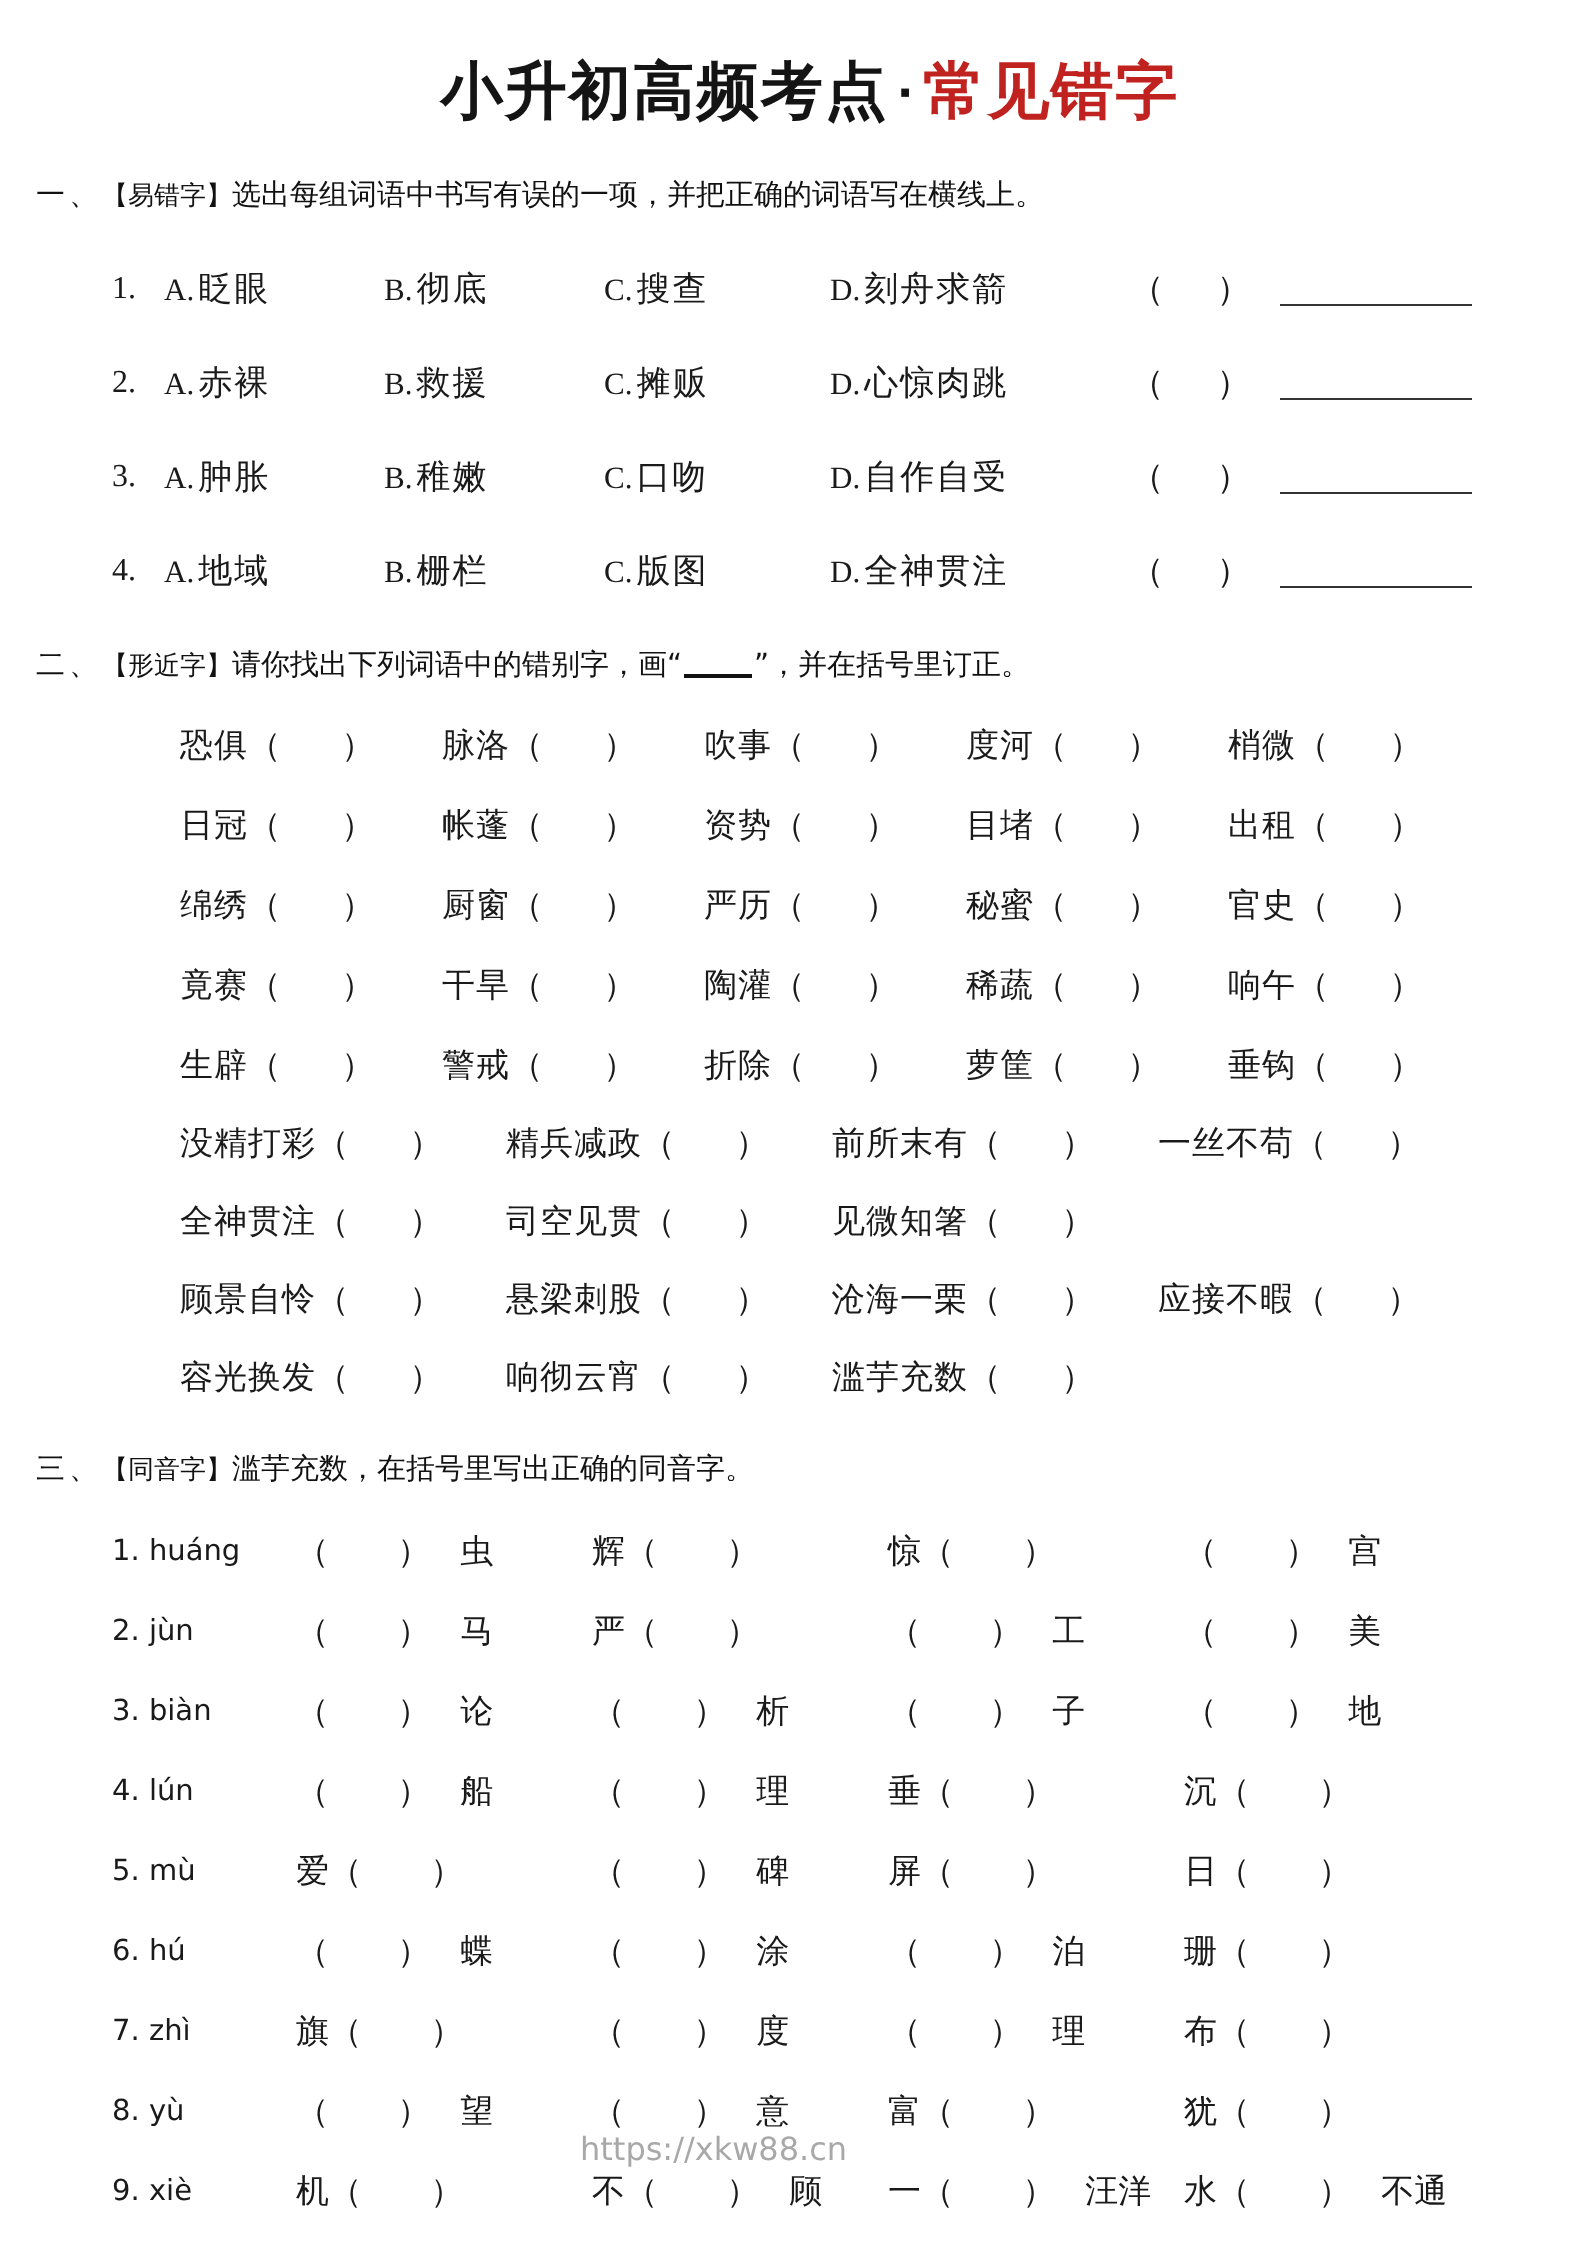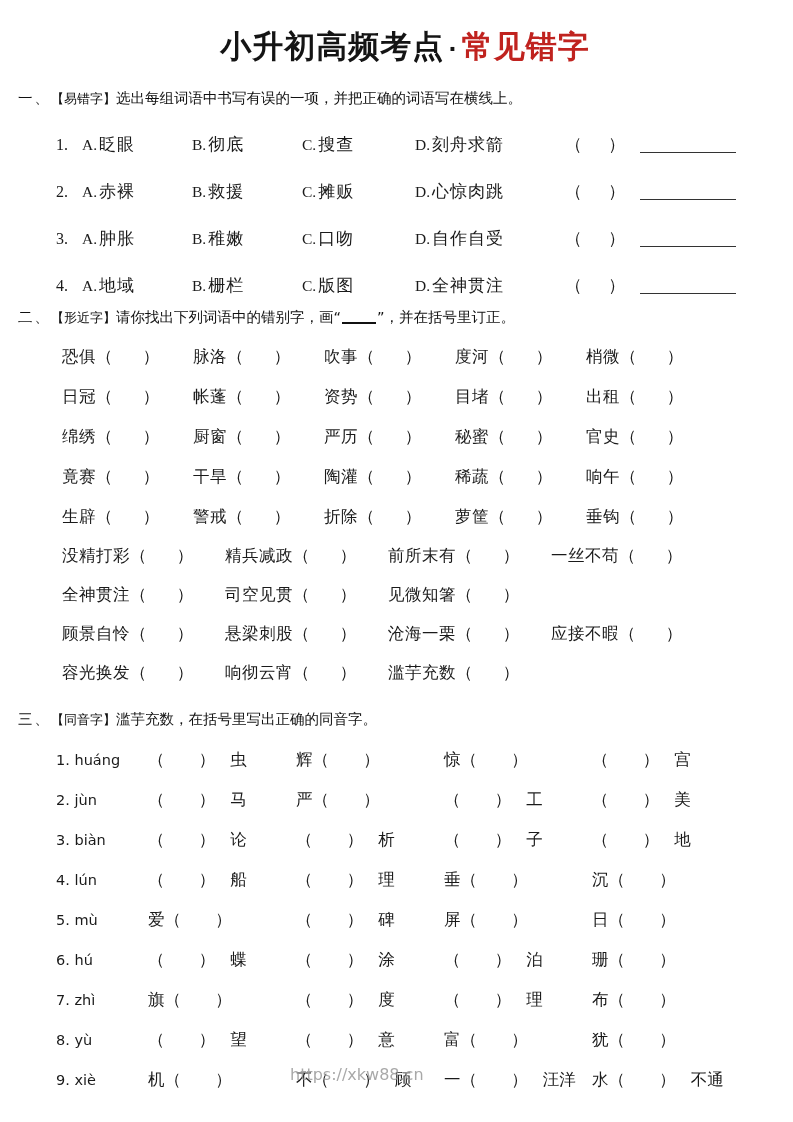--- a/index.html
+++ b/index.html
@@ -84,21 +84,21 @@
   .s1-paren { font-size: 17px; letter-spacing: 11px; padding-right: 2px; }
   .s1-line {
     display: inline-block;
     width: 96px;
     border-bottom: 1.6px solid #333;
     height: 15px;
     margin-left: 2px;
   }
 
   
-  .s2 { margin-top: 10px; }
+  .s2 { margin-top: 10px; margin-left: 28px; }
   .s2-row {
     display: flex;
     height: 40px;
     align-items: center;
     padding-left: 62px;
     white-space: nowrap;
   }
   .s2-row.idiom { height: 39px; padding-left: 62px; }
   .s2-cell {
     font-size: 16.5px;
@@ -240,21 +240,21 @@
       <span class="s1-opt s1-c4">
           <span class="lbl">D.</span>
           <span class="word">全神贯注</span>
         </span>
       <span class="s1-paren">（    ）</span>
       <span class="s1-line"></span>
     </div>
 
   </div>
 
-  <div class="sec-head" style="">
+  <div class="sec-head" style="margin-top:16px;">
     <span class="num">二、</span><span class="tag">【形近字】</span><span>请你找出下列词语中的错别字，画</span><span>“</span><span class="ul-slot"></span><span>”</span><span>，并在括号里订正。</span>
   </div>
 
   <div class="s2">
 
     <div class="s2-row pair">
       <span class="s2-cell"><span>恐俱</span><span class="par">（    ）</span></span>
       <span class="s2-cell"><span>脉洛</span><span class="par">（    ）</span></span>
       <span class="s2-cell"><span>吹事</span><span class="par">（    ）</span></span>
       <span class="s2-cell"><span>度河</span><span class="par">（    ）</span></span>

